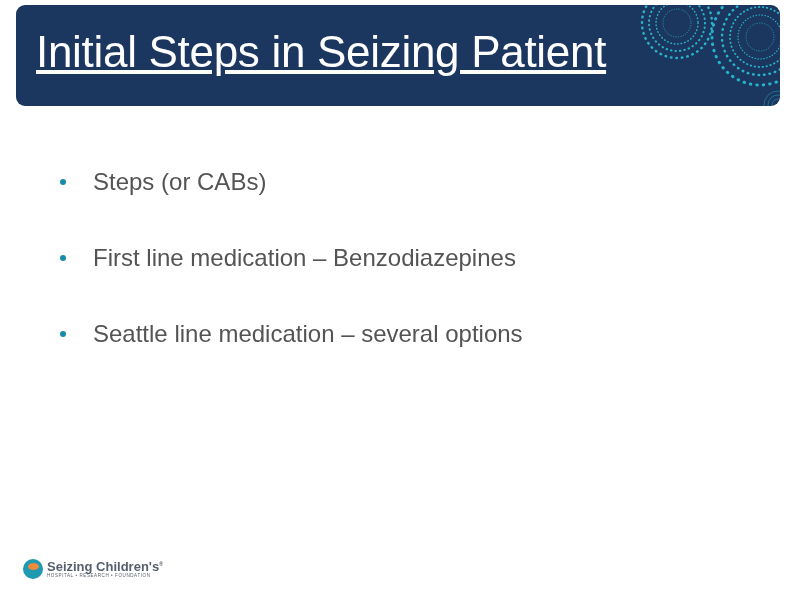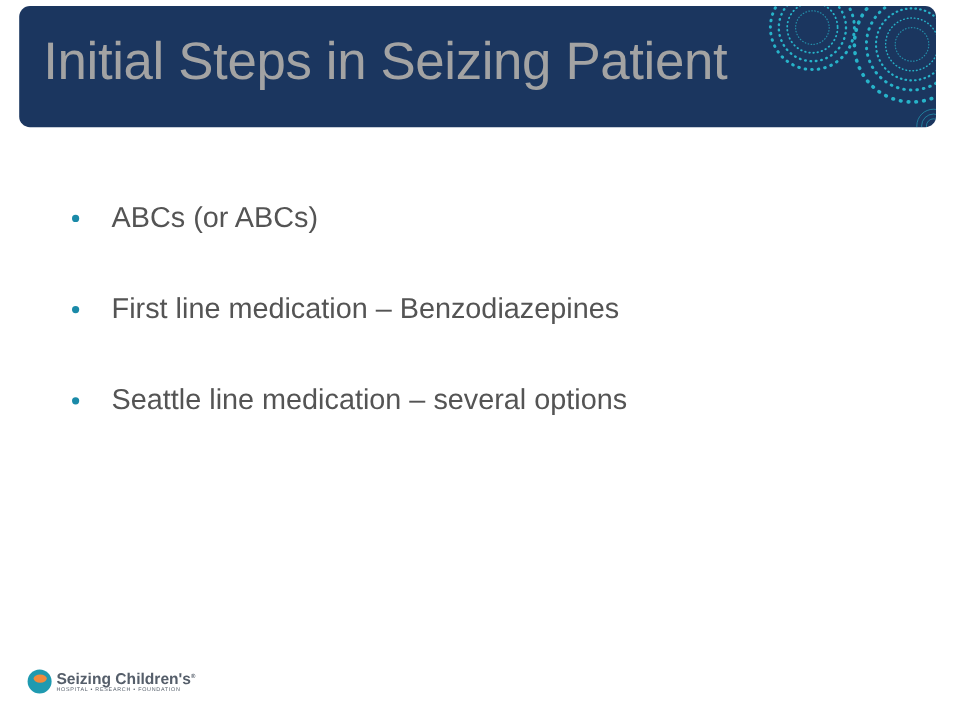--- a/index.html
+++ b/index.html
@@ -1,18 +1,18 @@
 <!DOCTYPE html>
 <html><head>
 <meta charset="utf-8">
 <style>
   html, body { margin: 0; padding: 0; }
   body { width: 800px; height: 600px; background: #ffffff; position: relative; overflow: hidden; font-family: "Liberation Sans", sans-serif; }
   .header { position: absolute; left: 16px; top: 5px; width: 764px; height: 101px; background: #1b365f; border-radius: 9px; overflow: hidden; }
-  .title { position: absolute; left: 20px; top: 22px; font-size: 44px; color: #a3a3a3; white-space: nowrap; letter-spacing: -0.3px; }
+  .title { position: absolute; left: 20px; top: 22px; font-size: 44px; color: #ffffff; white-space: nowrap; letter-spacing: -0.3px; text-decoration: underline; }
   .dots { position: absolute; right: 0; top: 0; }
   .bullets { position: absolute; left: 60px; top: 168px; margin: 0; padding: 0; list-style: none; }
   .bullet { position: relative; height: 76px; display: flex; align-items: flex-start; }
   .bullet-dot { width: 6px; height: 6px; background: #1a8aa8; border-radius: 50%; margin-top: 11px; margin-right: 27px; flex: none; }
   .bullet-text { font-size: 24px; color: #545454; white-space: nowrap; line-height: 28px; }
   .logo { position: absolute; left: 23px; top: 558px; display: flex; align-items: center; }
   .logo-mark { width: 20px; height: 20px; border-radius: 50%; background: #1f9ab0; position: relative; margin-right: 4px; }
   .logo-mark::after { content: ""; position: absolute; left: 5px; top: 4px; width: 11px; height: 7px; background: #f08a3c; border-radius: 50%; }
   .logo-name { font-size: 13px; font-weight: bold; color: #555e6a; line-height: 13px; }
   .logo-tag { font-size: 4.5px; color: #555e6a; letter-spacing: 0.6px; line-height: 6px; }
@@ -36,21 +36,21 @@
       <circle cx="168" cy="100" r="6" stroke-width="0.8" opacity="0.6"></circle>
       <circle cx="168" cy="100" r="10" stroke-width="0.8" opacity="0.6"></circle>
       <circle cx="168" cy="100" r="14" stroke-width="0.8" opacity="0.6"></circle>
     </g>
   </svg>
 </div>
 
 <ul class="bullets">
   <li class="bullet">
     <span class="bullet-dot"></span>
-    <span class="bullet-text">ABCs (or ABCs)</span>
+    <span class="bullet-text">Steps (or CABs)</span>
   </li>
   <li class="bullet">
     <span class="bullet-dot"></span>
     <span class="bullet-text">First line medication – Benzodiazepines</span>
   </li>
   <li class="bullet">
     <span class="bullet-dot"></span>
     <span class="bullet-text">Seattle line medication – several options</span>
   </li>
 </ul>

